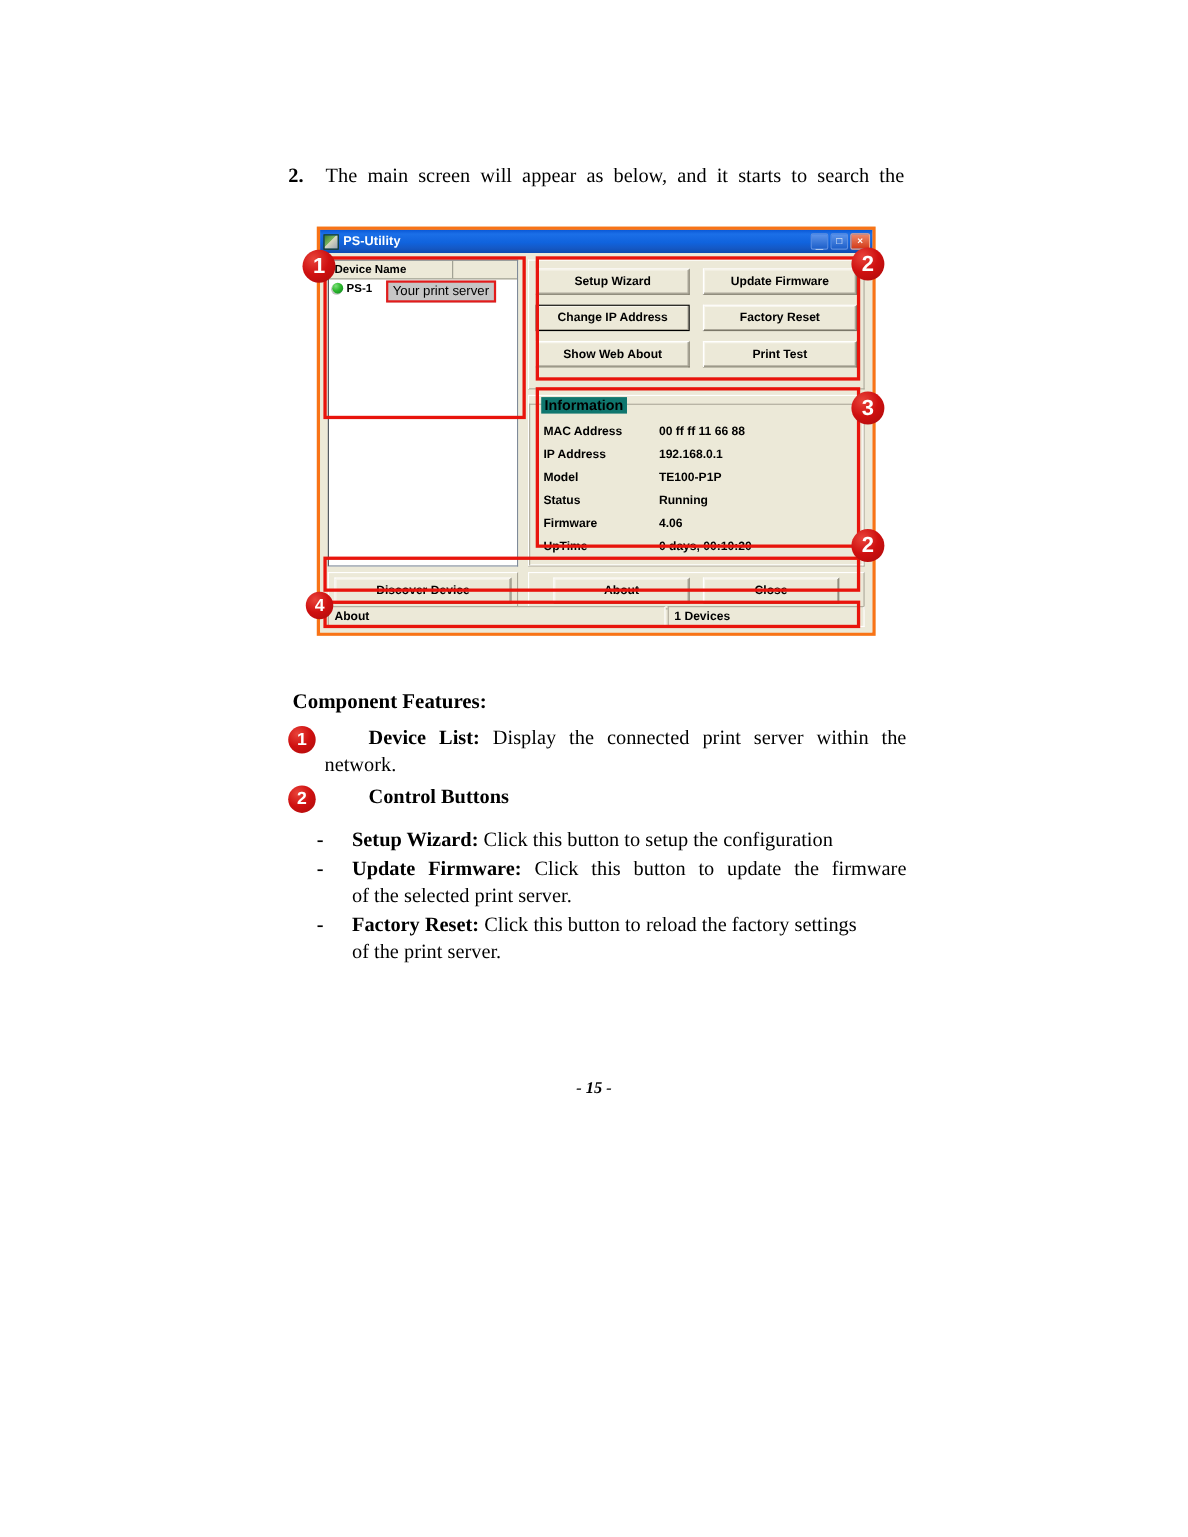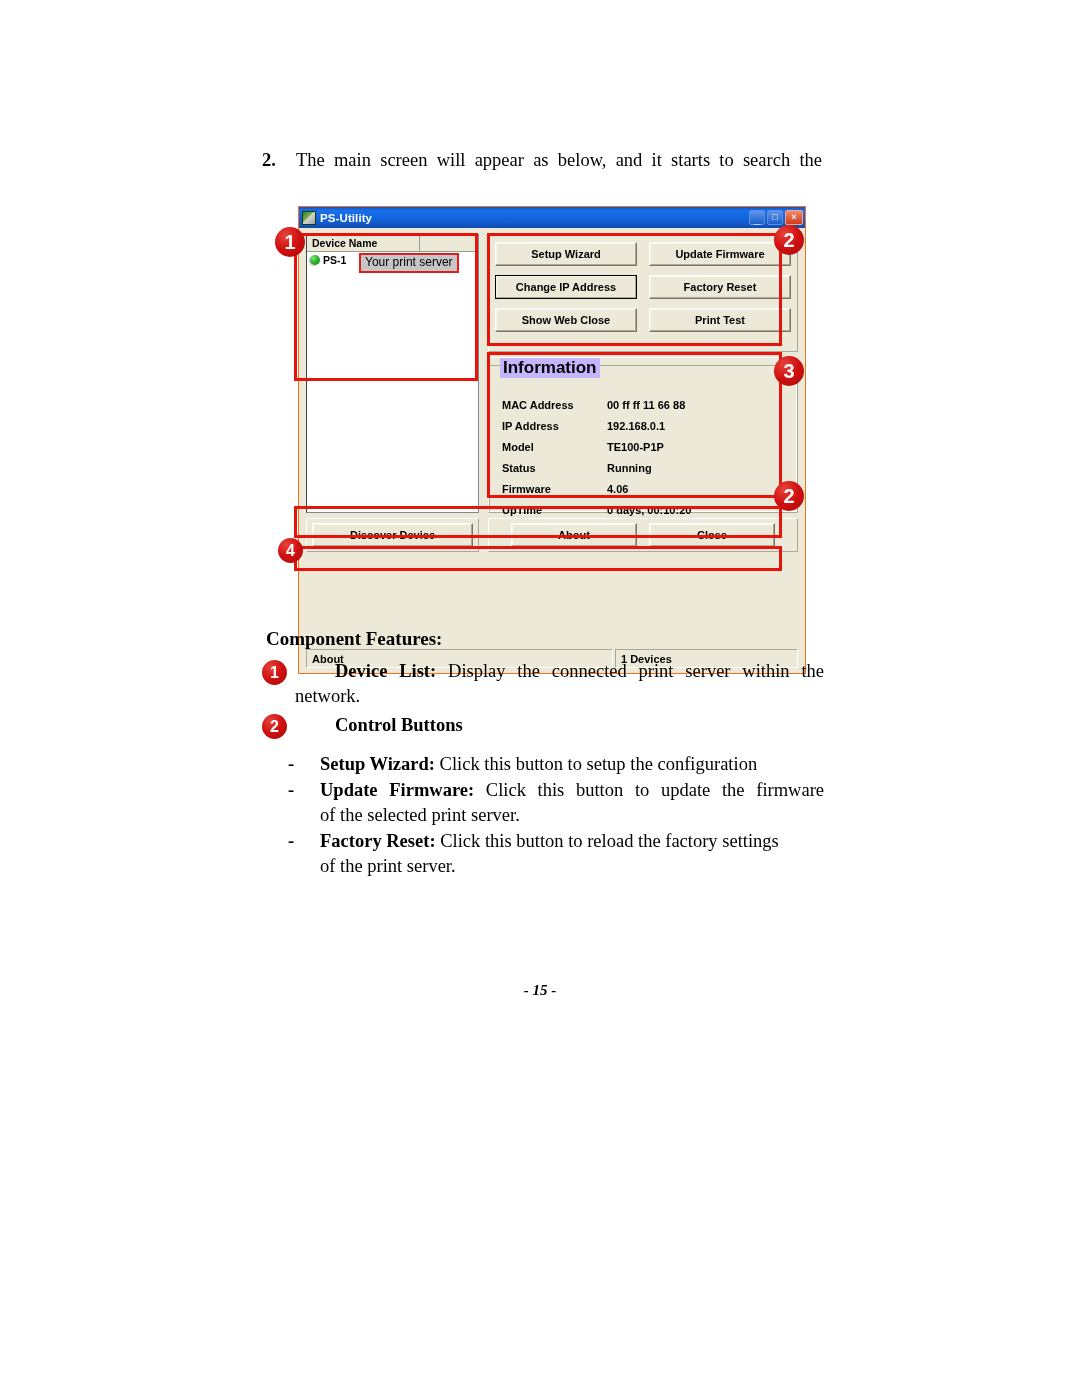--- a/index.html
+++ b/index.html
@@ -46,25 +46,25 @@
   
   .app-wrap {
     position: absolute;
     left: 288px;
     top: 206px;
     width: 508px;
     height: 372px;
   }
   .app-window {
     position: absolute;
-    left: 10px; top: 0;
+    left: 0; top: 0;
     width: 508px;
-    height: 468px;
-    background: #ece9d8;
-    border: 1px solid #f97316;
+    height: 372px;
+    background: #ece9d8;
+    border: 3px solid #f97316;
     box-sizing: border-box;
   }
   .titlebar {
     height: 21px;
     background: linear-gradient(180deg,#0a58d6 0%, #1b6fe8 18%, #1063dd 55%, #1558c4 80%, #0d4bb0 100%);
     display: flex;
     align-items: center;
     padding: 0 2px 0 3px;
     box-sizing: border-box;
   }
@@ -243,31 +243,31 @@
     left: 0; right: 0; top: 7px; bottom: 0;
     border: 1px solid #aca899;
     border-right-color: #ffffff;
     border-bottom-color: #ffffff;
     pointer-events: none;
   }
   .info-legend {
     position: relative;
     z-index: 2;
     display: inline-block;
-    background: #c4b5fd;
-    font-family: "Liberation Sans", sans-serif;
-    font-weight: bold;
-    font-size: 17px;
+    background: #0f766e;
+    font-family: "Liberation Sans", sans-serif;
+    font-weight: bold;
+    font-size: 13px;
     padding: 0 3px;
     margin-left: 3px;
   }
   .info-rows {
     position: relative;
     z-index: 2;
-    margin-top: 16px;
+    margin-top: 3px;
     padding-left: 5px;
   }
   .inforow {
     display: flex;
     height: 21px;
     align-items: center;
     font-family: "Liberation Sans", sans-serif;
     font-weight: bold;
     font-size: 11px;
   }
@@ -475,21 +475,21 @@
         </div>
 
         <div class="rightcol">
 
           <div class="btn-panel">
             <div class="btn-grid">
               <div class="xpbtn">Setup Wizard</div>
               <div class="xpbtn">Update Firmware</div>
               <div class="xpbtn focused">Change IP Address</div>
               <div class="xpbtn">Factory Reset</div>
-              <div class="xpbtn">Show Web Close</div>
+              <div class="xpbtn">Show Web About</div>
               <div class="xpbtn">Print Test</div>
             </div>
           </div>
 
           <div class="info-group">
             <div class="info-frame"></div>
             <span class="info-legend">Information</span>
             <div class="info-rows">
               <div class="inforow">
                 <span class="ikey">MAC Address</span>

